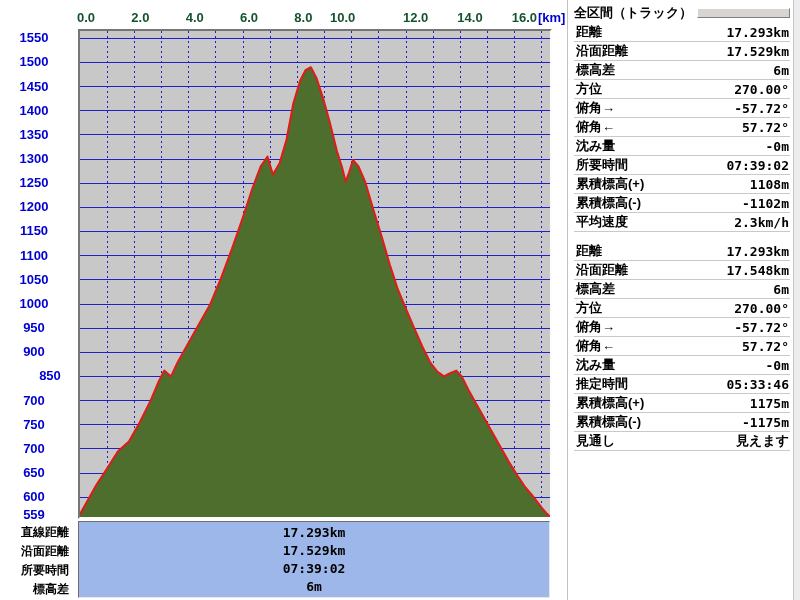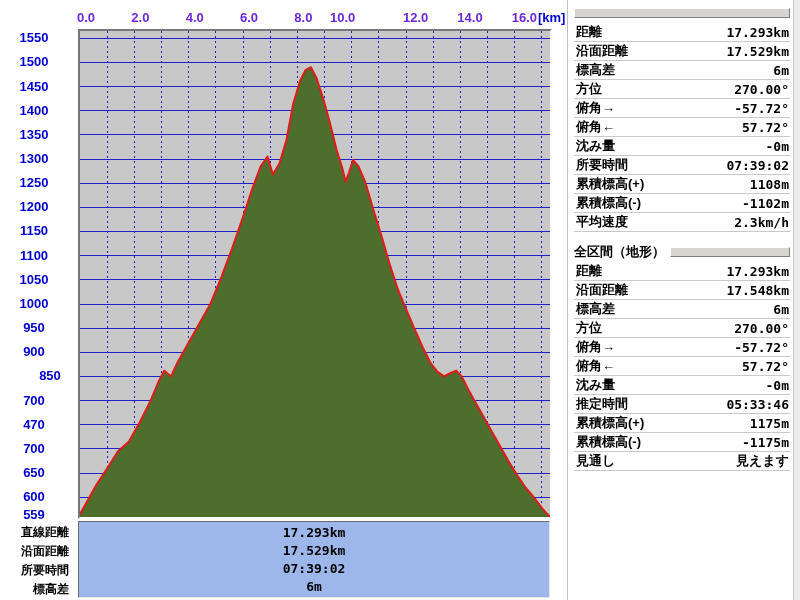--- a/index.html
+++ b/index.html
@@ -1,21 +1,21 @@
 <!DOCTYPE html>
 <html><head>
 <meta charset="utf-8">
 <style>
   html,body{margin:0;padding:0;background:#fff;}
   body{font-family:"Liberation Sans","DejaVu Sans",sans-serif;}
   .app{position:relative;width:800px;height:600px;background:#fff;overflow:hidden;}
 
   
   #xlabels{position:absolute;left:0;top:10px;width:572px;height:18px;}
-  .xlab{position:absolute;top:0;font:bold 13px "Liberation Sans",sans-serif;color:#6d28d9;white-space:nowrap;}
+  .xlab{position:absolute;top:0;font:bold 13px "Liberation Sans",sans-serif;color:#14532d;white-space:nowrap;}
   .kmu{position:absolute;left:538px;top:10px;font:bold 13px "Liberation Sans",sans-serif;color:#0000d2;text-align:right;}
   #ylabels{position:absolute;left:0;top:0;width:70px;height:600px;}
   .ylab{position:absolute;left:0;width:68px;text-align:center;font:bold 13px "Liberation Sans",sans-serif;color:#0000d2;}
 
   
   .plot-frame{position:absolute;left:78px;top:29px;border:2px solid;border-color:#767676 #fdfdfd #fdfdfd #767676;background:#c8c8c8;}
   #plot{display:block;width:470px;height:486px;}
 
   
   #sumlabels{position:absolute;left:0;top:524px;width:74px;}
@@ -62,21 +62,21 @@
       <div class="ylab" style="top: 175.177px;">1250</div>
       <div class="ylab" style="top: 199.332px;">1200</div>
       <div class="ylab" style="top: 223.487px;">1150</div>
       <div class="ylab" style="top: 247.642px;">1100</div>
       <div class="ylab" style="top: 271.797px;">1050</div>
       <div class="ylab" style="top: 295.952px;">1000</div>
       <div class="ylab" style="top: 320.107px;">950</div>
       <div class="ylab" style="top: 344.262px;">900</div>
       <div class="ylab" style="top: 368.417px; padding-left: 16px;">850</div>
       <div class="ylab" style="top: 392.573px;">700</div>
-      <div class="ylab" style="top: 416.728px;">470</div>
+      <div class="ylab" style="top: 416.728px;">750</div>
       <div class="ylab" style="top: 440.883px;">700</div>
       <div class="ylab" style="top: 465.038px;">650</div>
       <div class="ylab" style="top: 489.193px;">600</div>
       <div class="ylab" style="top: 507px;">559</div>
     </div>
 
   <div class="plot-frame">
     <svg id="plot" viewBox="0 0 470 486" preserveAspectRatio="none">
         <line x1="0" x2="470" y1="466.2" y2="466.2" stroke="#2020c8" stroke-width="1" shape-rendering="crispEdges"></line>
         <line x1="0" x2="470" y1="442.0" y2="442.0" stroke="#2020c8" stroke-width="1" shape-rendering="crispEdges"></line>
@@ -130,20 +130,21 @@
       <div class="sumval">17.293km</div>
       <div class="sumval">17.529km</div>
       <div class="sumval">07:39:02</div>
       <div class="sumval">6m</div>
     </div>
 
   <div class="divider-v"></div>
   <div id="panels" class="right-col">
       <div class="panel">
         <div class="panel-title">
+          <span class="title-text">全区間（トラック）</span>
           <span class="title-bar"></span>
         </div>
         <div class="prow">
           <span class="plab">距離</span>
           <span class="pval">17.293km</span>
         </div>
         <div class="prow">
           <span class="plab">沿面距離</span>
           <span class="pval">17.529km</span>
         </div>
@@ -178,24 +179,20 @@
         <div class="prow">
           <span class="plab">累積標高(-)</span>
           <span class="pval">-1102m</span>
         </div>
         <div class="prow">
           <span class="plab">平均速度</span>
           <span class="pval">2.3km/h</span>
         </div>
       </div>
       <div class="panel">
-        <div class="panel-title">
-          <span class="title-text">全区間（地形）</span>
-          <span class="title-bar"></span>
-        </div>
         <div class="prow">
           <span class="plab">距離</span>
           <span class="pval">17.293km</span>
         </div>
         <div class="prow">
           <span class="plab">沿面距離</span>
           <span class="pval">17.548km</span>
         </div>
         <div class="prow">
           <span class="plab">標高差</span>

